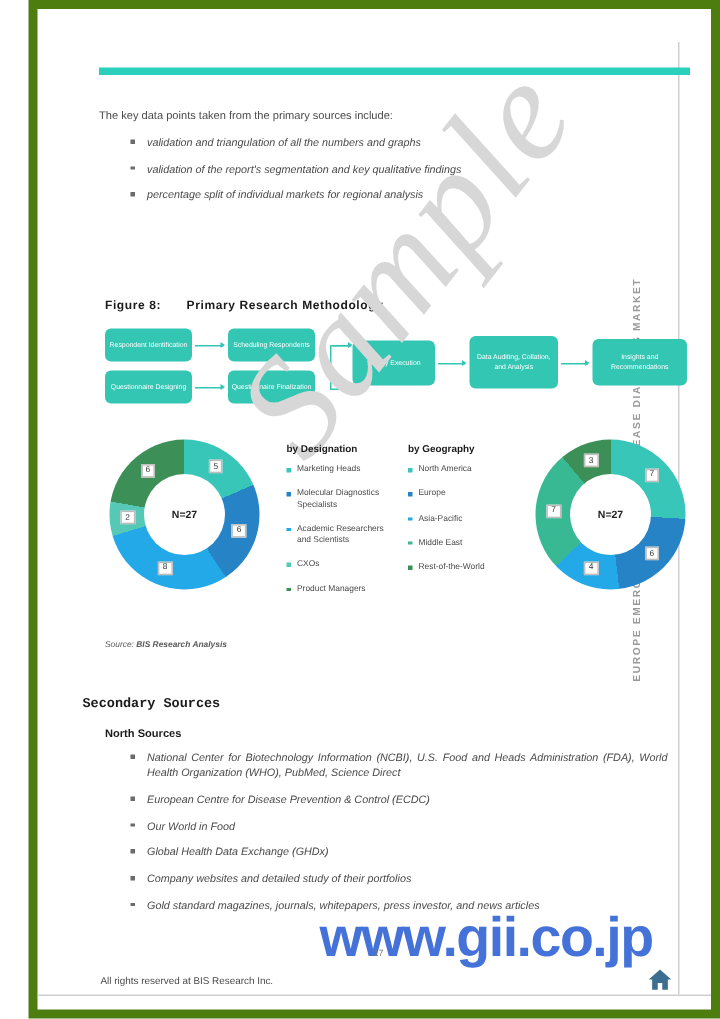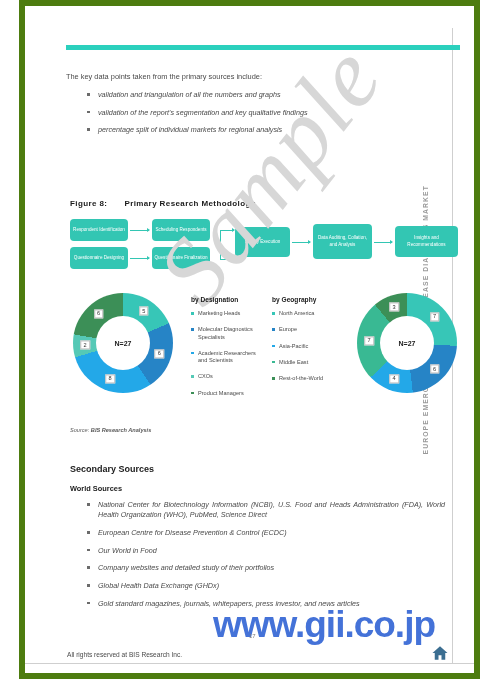--- a/index.html
+++ b/index.html
@@ -168,22 +168,22 @@
   }
   
   .source{
     position:absolute;left:45px;top:421px;
     font-size:5.6px;font-style:italic;color:#5a5a5a;
     z-index:4;
   }
   .source b{font-weight:bold;}
   
   .sec-head{
-    position:absolute;left:45px;top:458px;
-    font-size:9px;font-weight:bold;color:#1b1b1b;z-index:4;
+    position:absolute;left:30px;top:458px;
+    font-size:9px;font-weight:bold;color:#1b1b1b;z-index:4;font-family:Liberation Mono, monospace;
   }
   .open-head{
     position:absolute;left:45px;top:478px;
     font-size:7.4px;font-weight:bold;color:#1b1b1b;z-index:4;
   }
   .sec-list{
     position:absolute;left:60px;top:494px;width:360px;z-index:4;
   }
   .sec-list li{margin-bottom:6.4px;text-align:justify;}
   
@@ -308,29 +308,29 @@
         <div class="seg-label" style="left: 12.0643px; top: 47.7905px;">7</div>
         <div class="seg-label" style="left: 37.0032px; top: 14.2917px;">3</div>
       </div>
   </div>
 
   <div class="source">
     <span>Source: </span><b>BIS Research Analysis</b>
   </div>
 
   <div class="sec-head">Secondary Sources</div>
-  <div class="open-head">World Sources</div>
+  <div class="open-head">North Sources</div>
 
   <div class="sec-list">
     <ul class="bullets" id="secondary-bullets">
         <li>National Center for Biotechnology Information (NCBI), U.S. Food and Heads Administration (FDA), World Health Organization (WHO), PubMed, Science Direct</li>
         <li>European Centre for Disease Prevention &amp; Control (ECDC)</li>
         <li>Our World in Food</li>
+        <li>Global Health Data Exchange (GHDx)</li>
         <li>Company websites and detailed study of their portfolios</li>
-        <li>Global Health Data Exchange (GHDx)</li>
         <li>Gold standard magazines, journals, whitepapers, press investor, and news articles</li>
       </ul>
   </div>
 
   <div class="watermark">Sample</div>
   <div class="url-watermark">www.gii.co.jp</div>
   <div class="page-num">17</div>
 
   <div class="footer-rule"></div>
   <div class="footer-text">All rights reserved at BIS Research Inc.</div>

